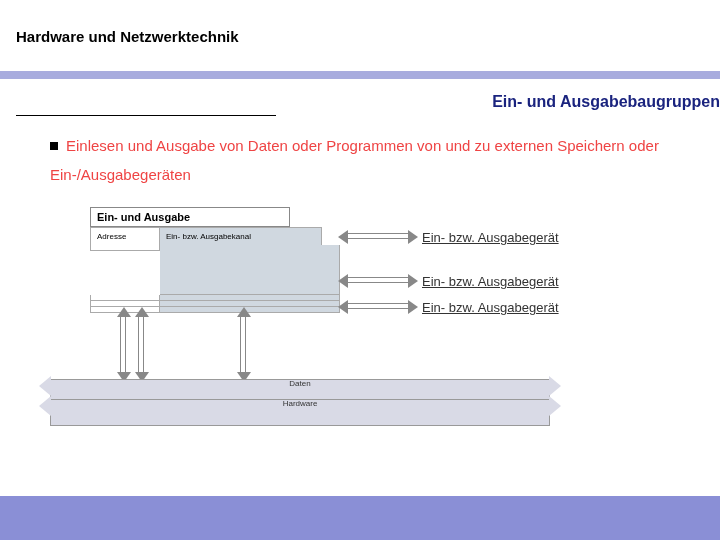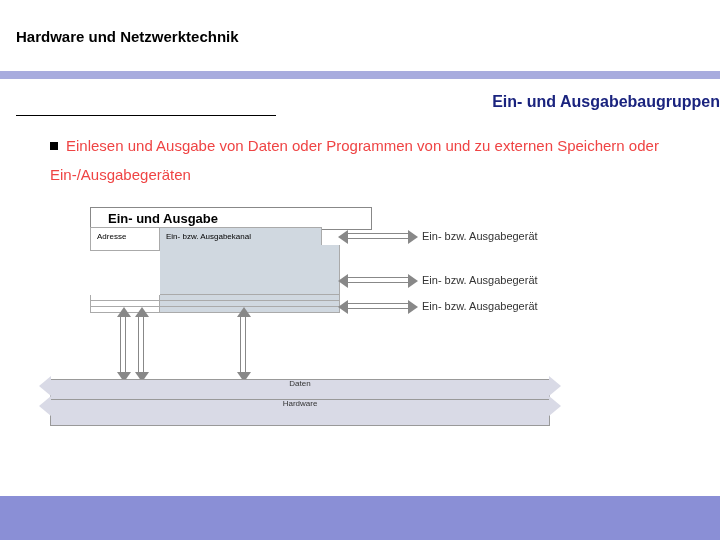--- a/index.html
+++ b/index.html
@@ -5,39 +5,39 @@
   * { box-sizing: border-box; margin: 0; padding: 0; }
   body { width: 720px; height: 540px; font-family: Arial, sans-serif; background: #fff; position: relative; overflow: hidden; }
   .page-title { font-size: 15px; font-weight: bold; color: #000; padding: 28px 0 0 16px; }
   .hr-band { height: 8px; background: #a8acde; margin-top: 26px; }
   .section-title { font-size: 16px; font-weight: bold; color: #1a237e; padding: 14px 0 0 16px; text-align: right; }
   .underline { height: 1px; background: #000; margin: 4px 16px 0 16px; width: 260px; }
   .body-text { font-size: 15px; color: #ef4444; padding: 16px 50px 0 50px; line-height: 1.9; }
   .bullet { display: inline-block; width: 8px; height: 8px; background: #000; margin-right: 8px; vertical-align: 1px; }
 
   .diagram { position: relative; margin: 18px 0 0 90px; width: 540px; height: 230px; }
-  .dbox-title { position: absolute; left: 0; top: 0; width: 282px; background: #fff; border: 1px solid #888; font-size: 13px; font-weight: bold; padding: 3px 17px; }
+  .dbox-title { position: absolute; left: 0; top: 0; width: 200px; background: #fff; border: 1px solid #888; font-size: 11px; font-weight: bold; padding: 3px 6px; }
   .row2 { position: absolute; left: 0; top: 20px; display: flex; justify-content: flex-end; }
   .cell1 { width: 70px; border: 1px solid #aaa; background: #fff; font-size: 8px; padding: 4px 6px; }
   .cell2 { width: 162px; border: 1px solid #aaa; background: #d0d8e0; font-size: 8px; padding: 4px 6px; border-left: none; }
   .thin-row { position: absolute; left: 0; width: 250px; height: 6px; display: flex; }
   .thin-cell1 { width: 70px; border: 1px solid #aaa; background: #fff; border-top: none; }
   .thin-cell2 { width: 180px; border: 1px solid #aaa; background: #d0d8e0; border-left: none; border-top: none; }
 
   .h-dbl-arrow { position: absolute; height: 6px; background: #fff; border-top: 1px solid #888; border-bottom: 1px solid #888; }
   .h-dbl-arrow::before, .h-dbl-arrow::after { content: ''; position: absolute; top: -4px; width: 0; height: 0; border-top: 7px solid transparent; border-bottom: 7px solid transparent; }
   .h-dbl-arrow::before { left: -10px; border-right: 10px solid #888; }
   .h-dbl-arrow::after { right: -10px; border-left: 10px solid #888; }
 
   .v-dbl-arrow { position: absolute; width: 6px; background: #fff; border-left: 1px solid #888; border-right: 1px solid #888; }
   .v-dbl-arrow::before, .v-dbl-arrow::after { content: ''; position: absolute; left: -4px; width: 0; height: 0; border-left: 7px solid transparent; border-right: 7px solid transparent; }
   .v-dbl-arrow::before { top: -10px; border-bottom: 10px solid #888; }
   .v-dbl-arrow::after { bottom: -10px; border-top: 10px solid #888; }
 
-  .dev-label { position: absolute; font-size: 11px; color: #333; }
+  .dev-label { position: absolute; font-size: 13px; color: #333; text-decoration: underline; }
 
   .bus-arrow { position: absolute; height: 27px; background: #d9dae6; border: 1px solid #999; }
   .bus-arrow::before, .bus-arrow::after { content: ''; position: absolute; top: -4px; width: 0; height: 0; border-top: 10px solid transparent; border-bottom: 10px solid transparent; }
   .bus-arrow::before { left: -12px; border-right: 12px solid #d9dae6; }
   .bus-arrow::after { right: -12px; border-left: 12px solid #d9dae6; }
   .bus-label { position: absolute; width: 100%; text-align: center; font-size: 8px; top: -1px; color: #333; }
 
   .footer-band { position: absolute; left: 0; bottom: 0; width: 720px; height: 44px; background: #8a8fd6; }
 </style>
 </head>

